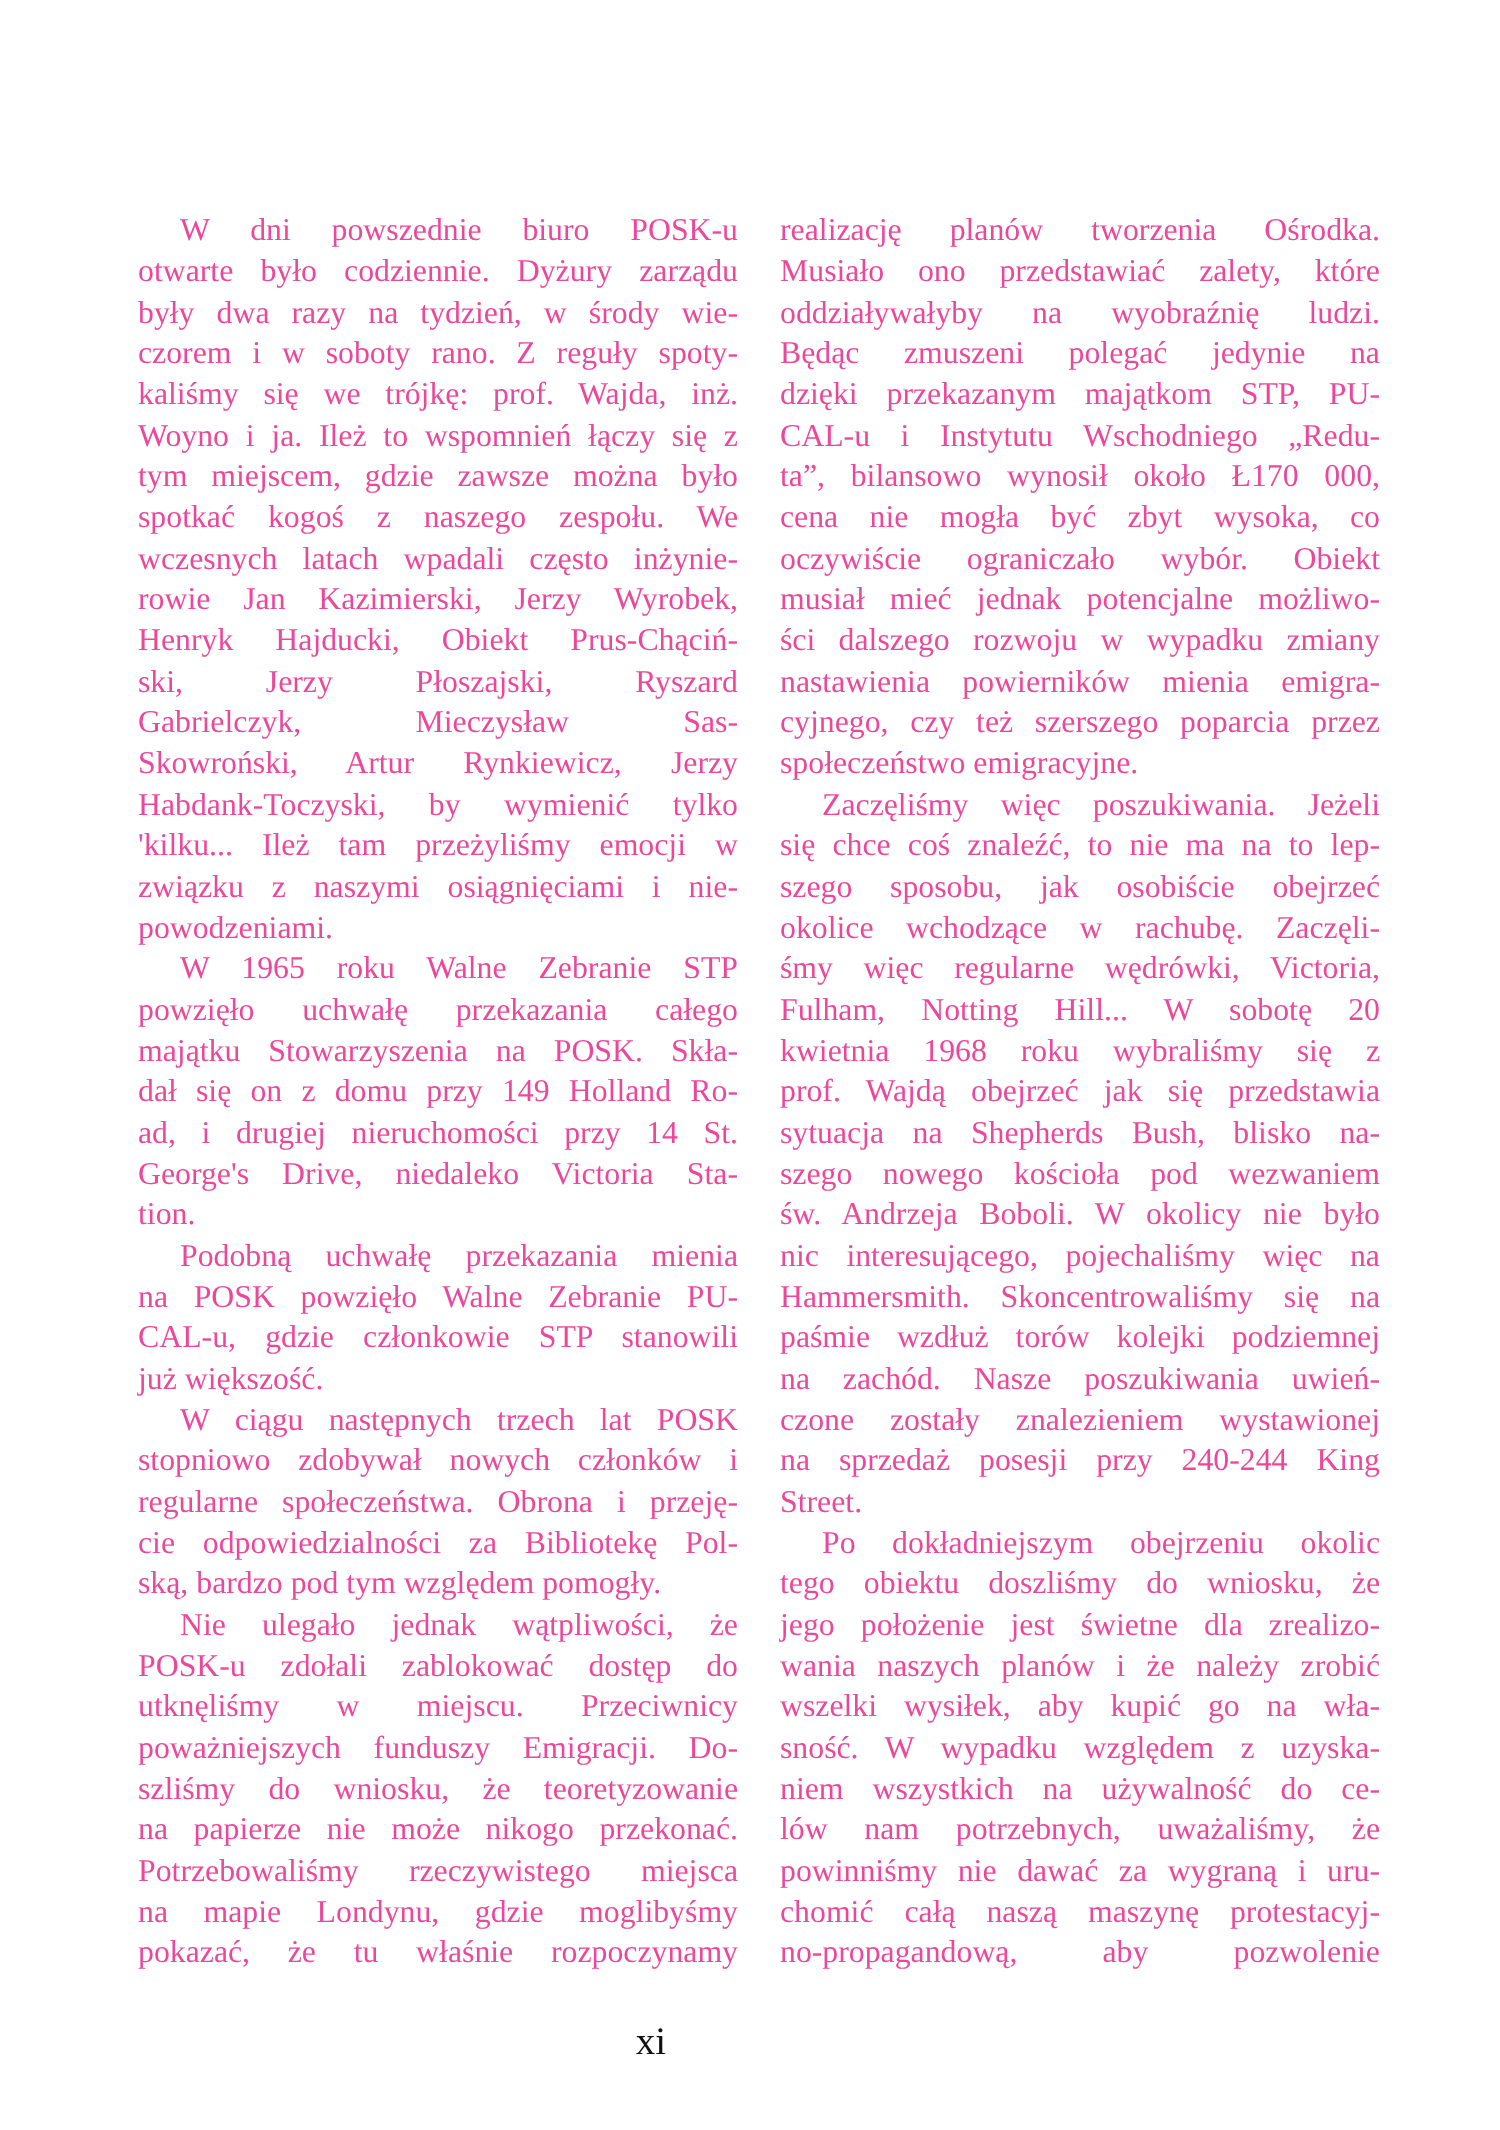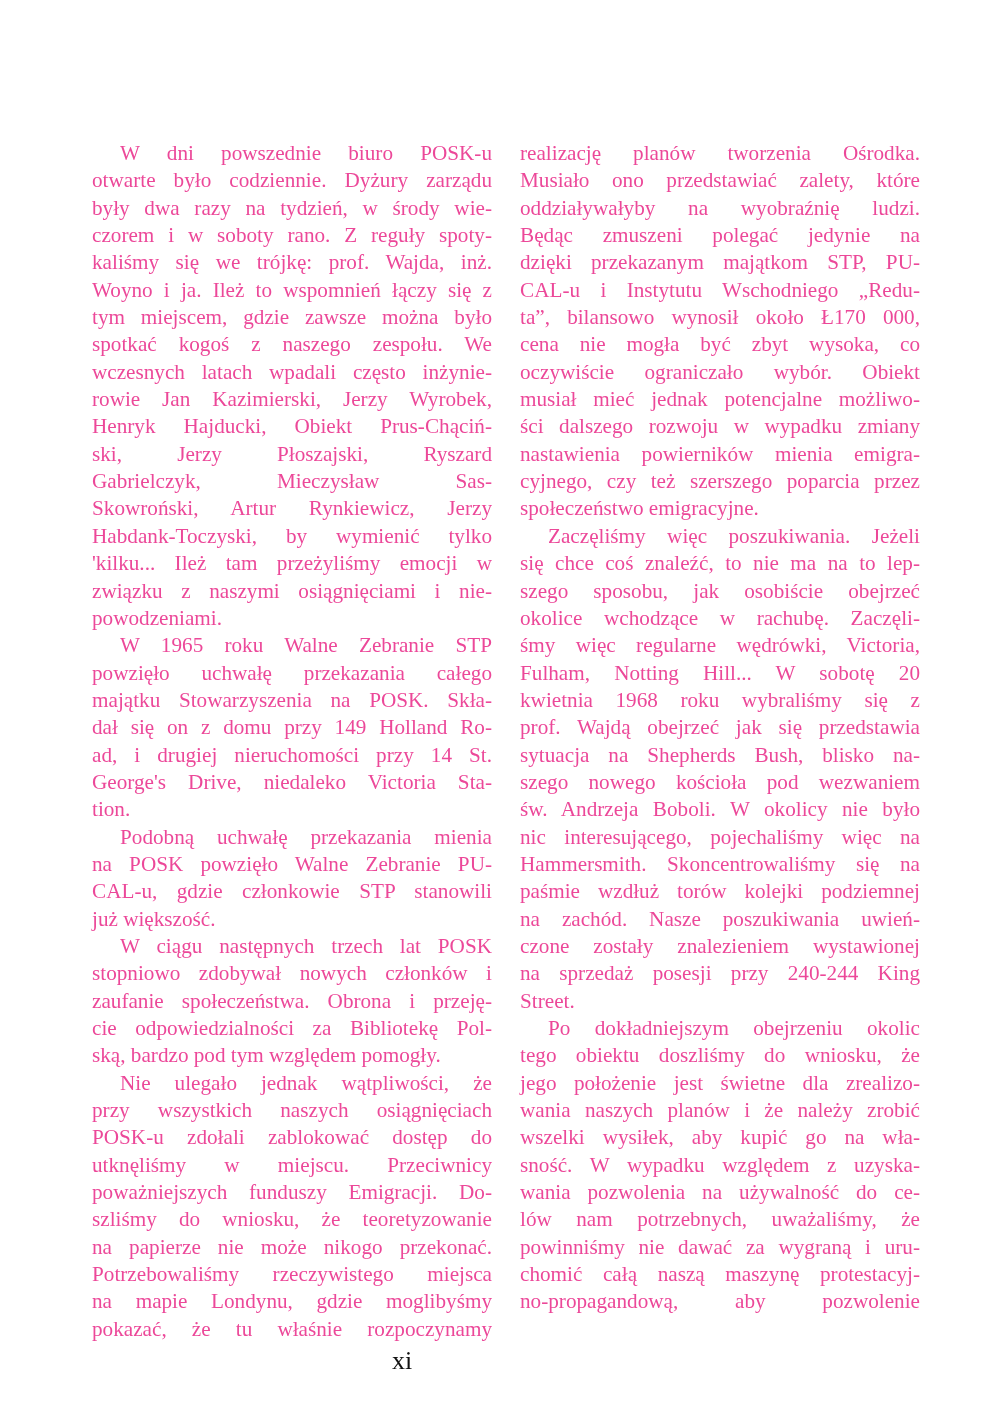--- a/index.html
+++ b/index.html
@@ -4,21 +4,21 @@
 <style>
   html, body { margin: 0; padding: 0; background: #ffffff; }
   body { width: 1000px; height: 1420px; position: relative; overflow: hidden; }
   .page { position: absolute; left: 0; top: 0; width: 1000px; height: 1420px; }
   .col { position: absolute; top: 140px; width: 400px; font-family: "Liberation Serif", serif; font-size: 21.2px; line-height: 27.35px; color: #ec4899; }
   .col.left { left: 92px; }
   .col.right { left: 520px; }
   .line { display: block; height: 27.35px; white-space: nowrap; text-align: justify; text-align-last: justify; }
   .line.last { text-align-last: left; }
   .line.indent { padding-left: 28px; }
-  .folio { position: absolute; top: 1346px; left: 0; width: 804px; text-align: center; font-family: "Liberation Serif", serif; font-size: 26px; color: #111; }
+  .folio { position: absolute; top: 1346px; left: 0; width: 804px; text-align: center; font-family: "Liberation Serif", serif; font-size: 26px; color: #111; padding-left: 32px; }
 </style>
 </head>
 <body>
 
 <div class="page">
   <div class="col left" id="left-col">
       <span class="line indent">W dni powszednie biuro POSK-u</span>
       <span class="line">otwarte było codziennie. Dyżury zarządu</span>
       <span class="line">były dwa razy na tydzień, w środy wie-</span>
       <span class="line">czorem i w soboty rano. Z reguły spoty-</span>
@@ -42,25 +42,24 @@
       <span class="line">dał się on z domu przy 149 Holland Ro-</span>
       <span class="line">ad, i drugiej nieruchomości przy 14 St.</span>
       <span class="line">George's Drive, niedaleko Victoria Sta-</span>
       <span class="line last">tion.</span>
       <span class="line indent">Podobną uchwałę przekazania mienia</span>
       <span class="line">na POSK powzięło Walne Zebranie PU-</span>
       <span class="line">CAL-u, gdzie członkowie STP stanowili</span>
       <span class="line last">już większość.</span>
       <span class="line indent">W ciągu następnych trzech lat POSK</span>
       <span class="line">stopniowo zdobywał nowych członków i</span>
-      <span class="line">zaufanie społeczeństwa. Obrona i przeję-</span>
+      <span class="line">regularne społeczeństwa. Obrona i przeję-</span>
       <span class="line">cie odpowiedzialności za Bibliotekę Pol-</span>
       <span class="line last">ską, bardzo pod tym względem pomogły.</span>
       <span class="line indent">Nie ulegało jednak wątpliwości, że</span>
-      <span class="line">przy wszystkich naszych osiągnięciach</span>
       <span class="line">POSK-u zdołali zablokować dostęp do</span>
       <span class="line">utknęliśmy w miejscu. Przeciwnicy</span>
       <span class="line">poważniejszych funduszy Emigracji. Do-</span>
       <span class="line">szliśmy do wniosku, że teoretyzowanie</span>
       <span class="line">na papierze nie może nikogo przekonać.</span>
       <span class="line">Potrzebowaliśmy rzeczywistego miejsca</span>
       <span class="line">na mapie Londynu, gdzie moglibyśmy</span>
       <span class="line">pokazać, że tu właśnie rozpoczynamy</span>
     </div>
   <div class="col right" id="right-col">
@@ -95,20 +94,20 @@
       <span class="line">na zachód. Nasze poszukiwania uwień-</span>
       <span class="line">czone zostały znalezieniem wystawionej</span>
       <span class="line">na sprzedaż posesji przy 240-244 King</span>
       <span class="line last">Street.</span>
       <span class="line indent">Po dokładniejszym obejrzeniu okolic</span>
       <span class="line">tego obiektu doszliśmy do wniosku, że</span>
       <span class="line">jego położenie jest świetne dla zrealizo-</span>
       <span class="line">wania naszych planów i że należy zrobić</span>
       <span class="line">wszelki wysiłek, aby kupić go na wła-</span>
       <span class="line">sność. W wypadku względem z uzyska-</span>
-      <span class="line">wania pozwolenia na używalność do ce-</span>
+      <span class="line">niem wszystkich na używalność do ce-</span>
       <span class="line">lów nam potrzebnych, uważaliśmy, że</span>
       <span class="line">powinniśmy nie dawać za wygraną i uru-</span>
       <span class="line">chomić całą naszą maszynę protestacyj-</span>
       <span class="line">no-propagandową, aby pozwolenie</span>
     </div>
   <div class="folio">xi</div>
 </div>
 
 </body></html>

